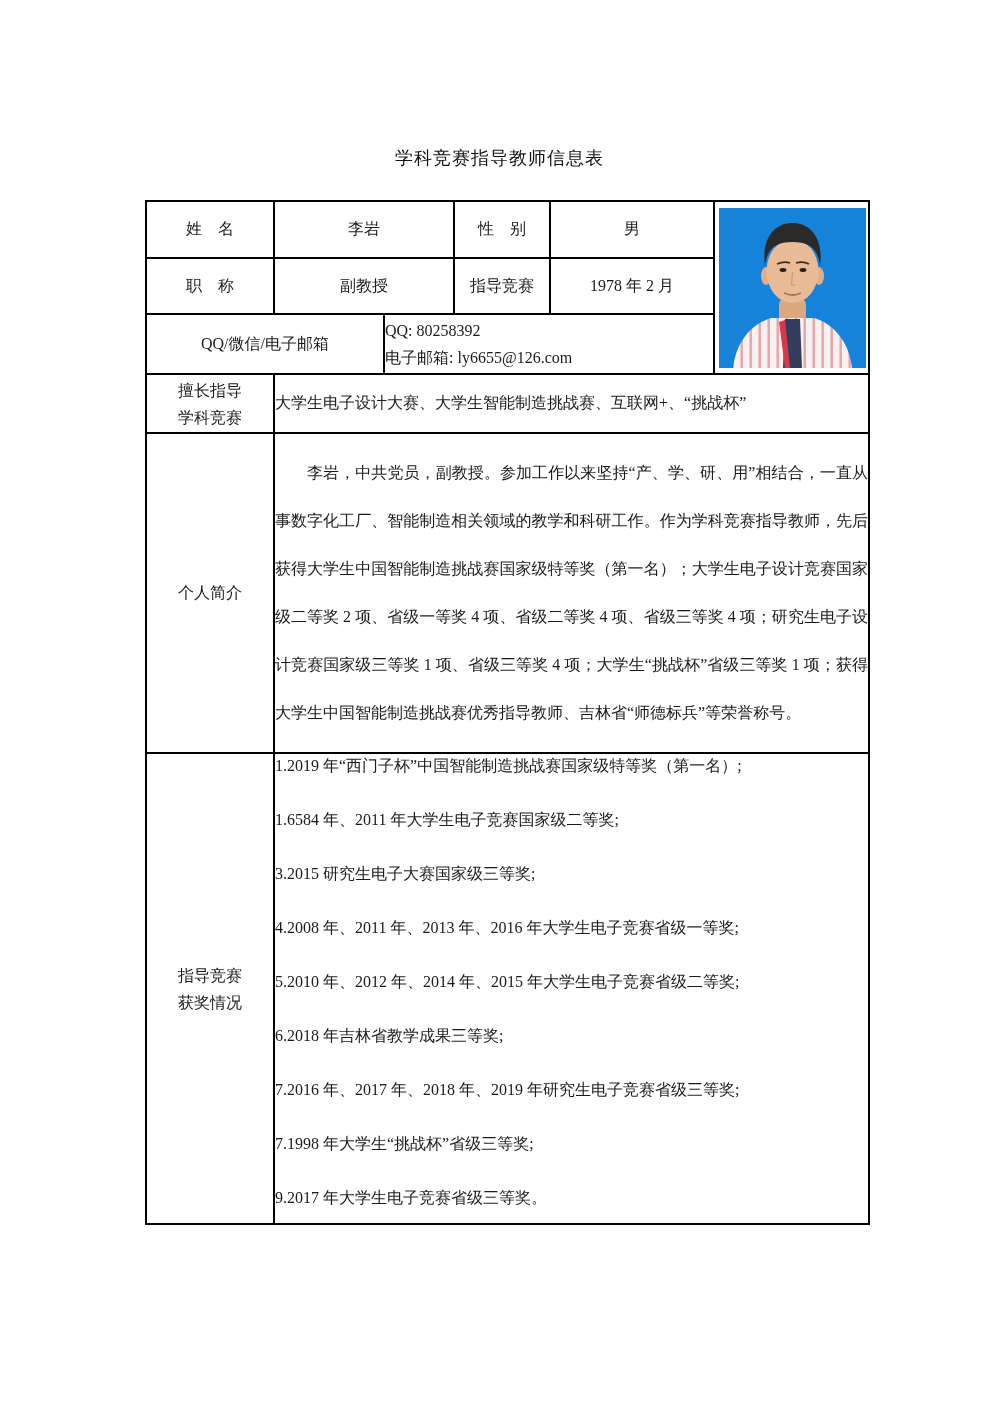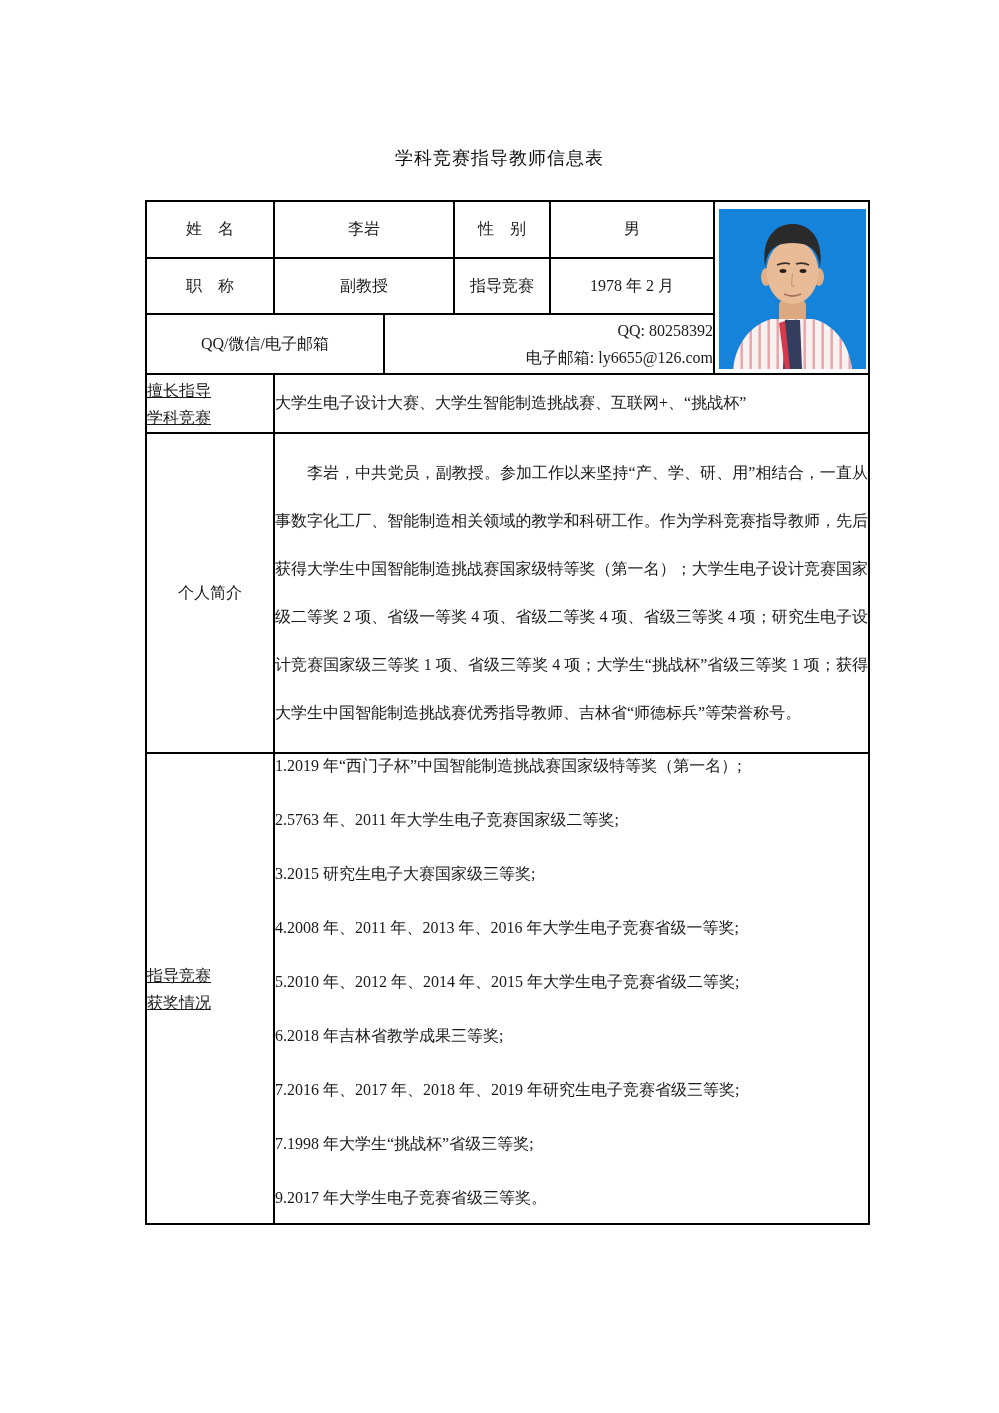--- a/index.html
+++ b/index.html
@@ -14,22 +14,22 @@
   table.info{
     position:absolute;left:145px;top:200px;border-collapse:collapse;
     table-layout:fixed;width:723px;
   }
   table.info td{
     border:2px solid #000;font-size:16px;color:#1a1a1a;
     vertical-align:middle;padding:0;overflow:hidden;
   }
   .lbl{text-align:center;}
   .val{text-align:center;}
-  .two-line{line-height:27px;text-align:left;text-decoration:underline;}
-  .contact-val{text-align:right;padding:4px 10px;line-height:27px;font-size:15px;}
+  .two-line{line-height:27px;text-align:center;}
+  .contact-val{text-align:left;padding:4px 10px;line-height:27px;font-size:15px;}
   .specialty-val{text-align:left;font-size:16px;}
   .profile-val{
     vertical-align:top;text-align:justify;padding:14px 13px 0 13px;
     line-height:48px;font-size:16.5px;text-indent:2em;
   }
   .awards-val{vertical-align:top;text-align:left;padding:18px 12px 0 13px;}
   .awards-val p{margin:0 0 33px 0;line-height:21px;font-size:16px;}
   .awards-val p:last-child{margin-bottom:14px;}
   .photo-cell{vertical-align:middle;text-align:center;}
   .photo-frame{display:inline-block;margin:6px 2px 3px 4px;line-height:0;}
@@ -43,21 +43,21 @@
   <colgroup>
     <col style="width:128px">
       <col style="width:110px">
       <col style="width:70px">
     <col style="width:96px">
       <col style="width:164px">
       <col style="width:155px">
   </colgroup>
 
   <tbody>
-      <tr style="height:57px;">
+      <tr style="height:57px;font-family:Liberation Mono, monospace;">
     <td class="lbl">姓　名</td>
     <td class="val" colspan="2">李岩</td>
     <td class="lbl">性　别</td>
     <td class="val">男</td>
     <td class="photo-cell" rowspan="3">
       <span class="photo-frame">
         <svg width="147" height="160" viewBox="0 0 147 160" xmlns="http://www.w3.org/2000/svg">
           <defs>
             <pattern id="shirtStripes" width="9" height="9" patternUnits="userSpaceOnUse">
               <rect width="9" height="9" fill="#f7f2f0"></rect>
@@ -122,21 +122,21 @@
     <td class="profile-val" colspan="5">李岩，中共党员，副教授。参加工作以来坚持“产、学、研、用”相结合，一直从事数字化工厂、智能制造相关领域的教学和科研工作。作为学科竞赛指导教师，先后获得大学生中国智能制造挑战赛国家级特等奖（第一名）；大学生电子设计竞赛国家级二等奖 2 项、省级一等奖 4 项、省级二等奖 4 项、省级三等奖 4 项；研究生电子设计竞赛国家级三等奖 1 项、省级三等奖 4 项；大学生“挑战杯”省级三等奖 1 项；获得大学生中国智能制造挑战赛优秀指导教师、吉林省“师德标兵”等荣誉称号。</td>
   </tr>
 
   <tr style="height:471px;">
     <td class="lbl two-line">
       <div>指导竞赛</div>
       <div>获奖情况</div>
     </td>
     <td class="awards-val" colspan="5">
       <p>1.2019 年“西门子杯”中国智能制造挑战赛国家级特等奖（第一名）;</p>
-      <p>2.5763 年、2011 年大学生电子竞赛国家级二等奖;</p>
+      <p>1.6584 年、2011 年大学生电子竞赛国家级二等奖;</p>
       <p>3.2015 研究生电子大赛国家级三等奖;</p>
       <p>4.2008 年、2011 年、2013 年、2016 年大学生电子竞赛省级一等奖;</p>
       <p>5.2010 年、2012 年、2014 年、2015 年大学生电子竞赛省级二等奖;</p>
       <p>6.2018 年吉林省教学成果三等奖;</p>
       <p>7.2016 年、2017 年、2018 年、2019 年研究生电子竞赛省级三等奖;</p>
       <p>7.1998 年大学生“挑战杯”省级三等奖;</p>
       <p>9.2017 年大学生电子竞赛省级三等奖。</p>
     </td>
   </tr>
 </tbody>

